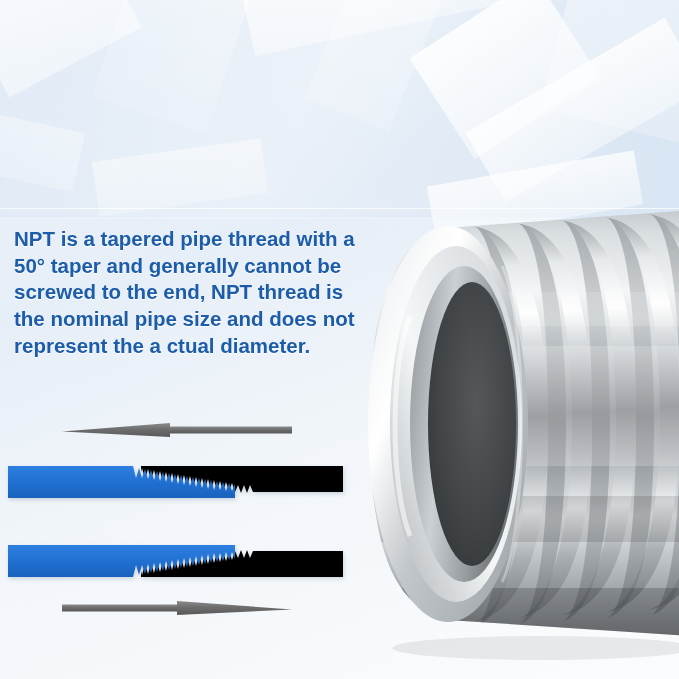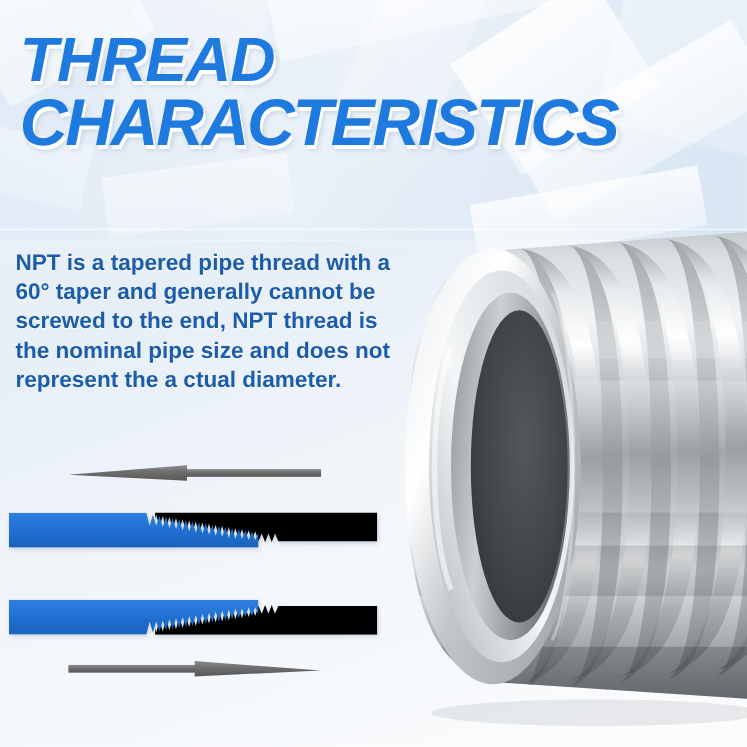--- a/index.html
+++ b/index.html
@@ -76,27 +76,23 @@
     <div class="panel p7"></div>
     <div class="panel p4"></div>
     <div class="panel p5"></div>
     <div class="panel p8"></div>
     <div class="panel p9"></div>
     <div class="panel p10"></div>
     <div class="hairline" style="top:208px;"></div>
     <div class="hairline" style="top:218px;opacity:.6;"></div>
   </div>
 
-  <div class="title">
-    <span>THREAD</span>
-    <span class="l2">CHARACTERISTICS</span>
-  </div>
 
   <div class="body-copy">
-    <p>NPT is a tapered pipe thread with a 60° taper and generally cannot be screwed to the end, NPT thread is the nominal pipe size and does not represent the a ctual diameter.</p>
+    <p>NPT is a tapered pipe thread with a 50° taper and generally cannot be screwed to the end, NPT thread is the nominal pipe size and does not represent the a ctual diameter.</p>
   </div>
 
   <div class="diagram">
 
     <svg class="arrow" style="left:62px;top:8px;" width="230" height="30" viewBox="0 0 230 30">
       <defs>
         <linearGradient id="agTop" x1="0" y1="0" x2="0" y2="1">
           <stop offset="0%" stop-color="#8b8b8b"></stop>
           <stop offset="45%" stop-color="#6d6d6d"></stop>
           <stop offset="100%" stop-color="#585858"></stop>

